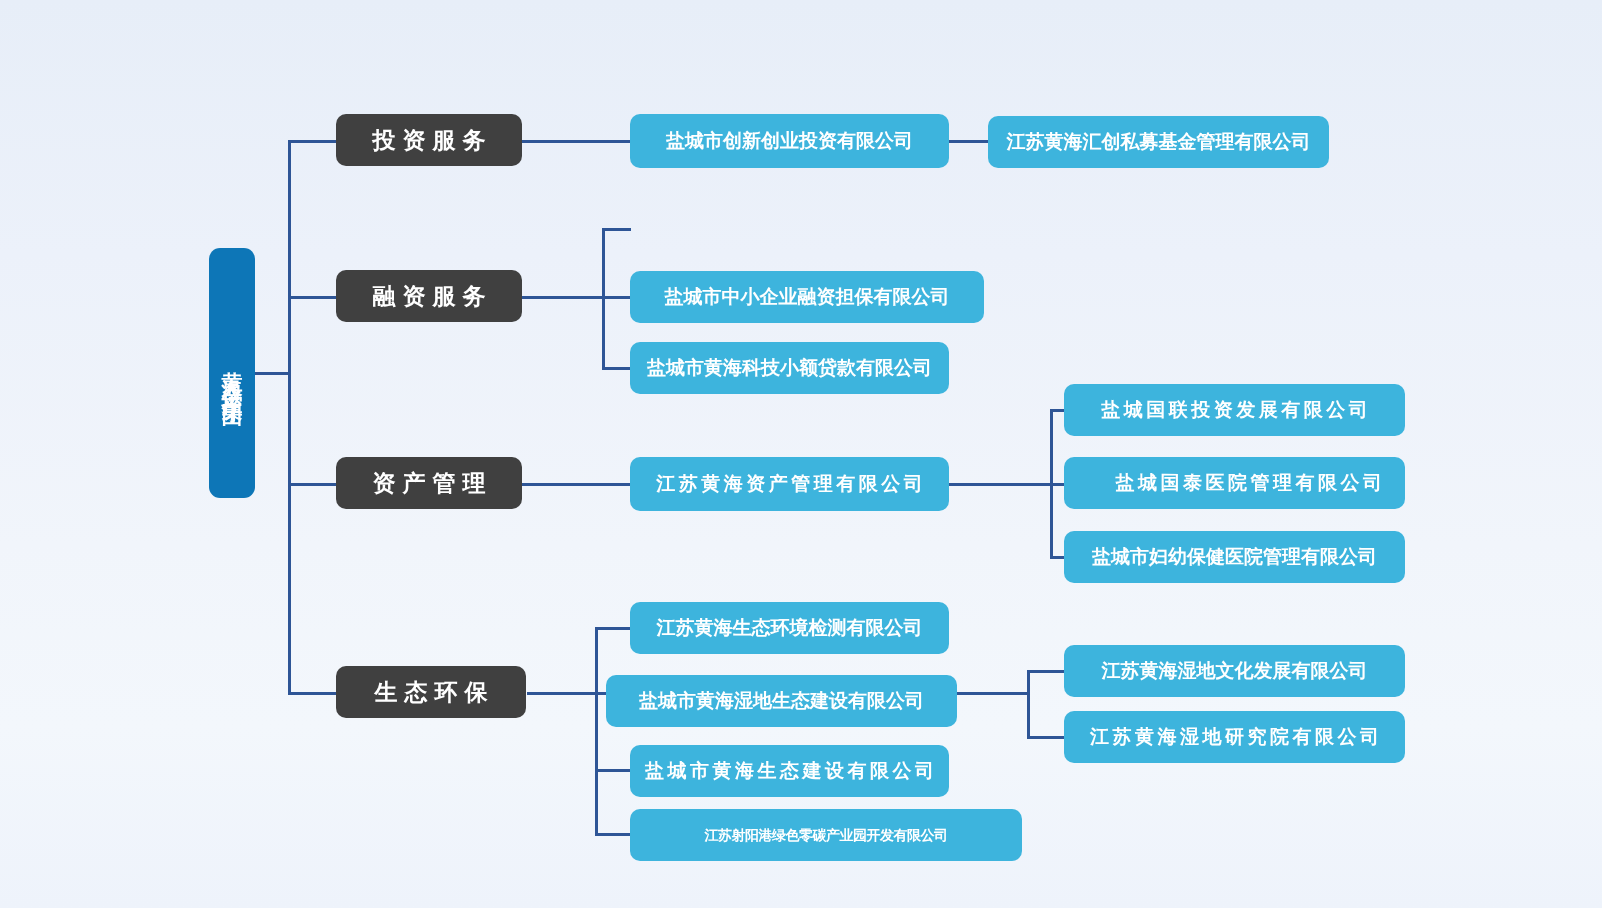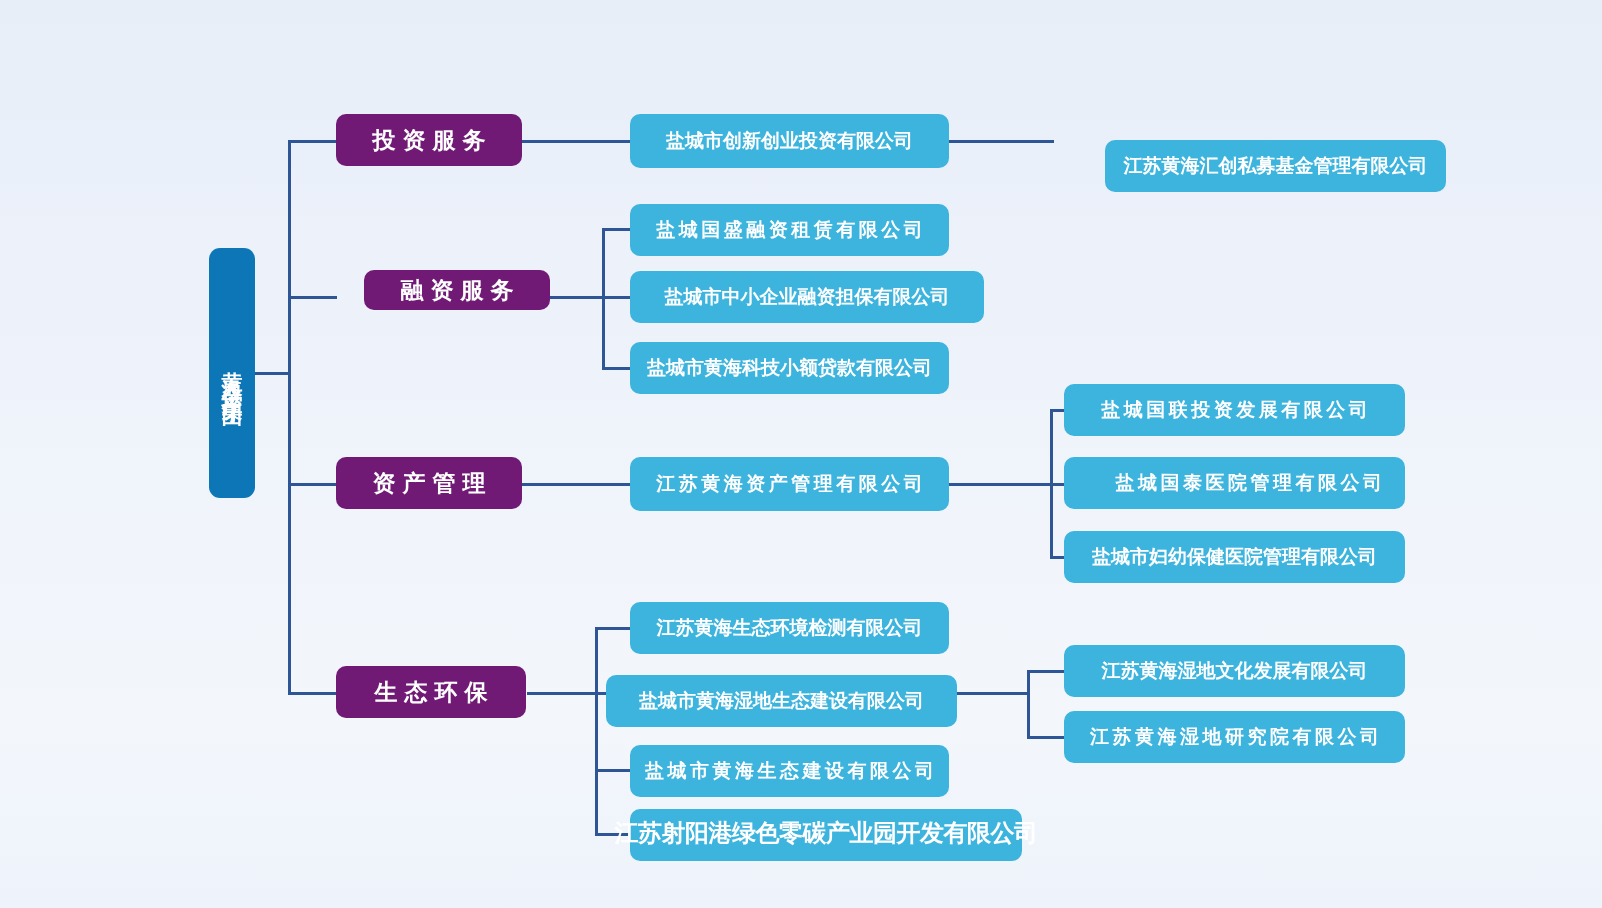--- a/index.html
+++ b/index.html
@@ -37,38 +37,38 @@
     writing-mode:vertical-rl;
     text-orientation:upright;
     font-size:21px;
     font-weight:700;
     letter-spacing:7px;
     padding-top:6px;
   }
 
   
   .node.cat{
-    background:#701a75;
+    background:#404040;
     font-size:23px;
     font-weight:700;
     letter-spacing:7px;
     padding-left:7px;
     border-radius:10px;
   }
 
   
   .node.co{
     background:#3db4dd;
     font-size:19px;
     font-weight:700;
     border-radius:10px;
   }
   .node.co.sp1{letter-spacing:3.5px;padding-left:3.5px;}
   .node.co.sp0{letter-spacing:0px;}
-  .node.co.tight{letter-spacing:-0.5px;font-size:24px;font-family:Liberation Mono, monospace;}
+  .node.co.tight{letter-spacing:-0.5px;font-size:14px;}
 </style>
 </head>
 <body>
 
 <div id="chart-root">
 
   <div class="ln lnh" style="left:255px;top:372px;width:36px;"></div>
 
   <div class="ln lnv" style="left:288px;top:140px;height:554px;"></div>
 
@@ -103,28 +103,27 @@
   <div class="ln lnh" style="left:595px;top:833px;width:38px;"></div>
 
   <div class="ln lnh" style="left:948px;top:692px;width:82px;"></div>
   <div class="ln lnv" style="left:1027px;top:670px;height:67px;"></div>
   <div class="ln lnh" style="left:1027px;top:670px;width:39px;"></div>
   <div class="ln lnh" style="left:1027px;top:736px;width:39px;"></div>
 
   <div class="node root" style="left:209px;top:248px;width:46px;height:250px;">黄海金控集团</div>
 
   <div class="node cat" style="left:336px;top:114px;width:186px;height:52px;">投资服务</div>
-  <div class="node cat" style="left:336px;top:270px;width:186px;height:40px;margin-left:28px;">融资服务</div>
+  <div class="node cat" style="left:336px;top:270px;width:186px;height:52px;">融资服务</div>
   <div class="node cat" style="left:336px;top:457px;width:186px;height:52px;">资产管理</div>
   <div class="node cat" style="left:336px;top:666px;width:190px;height:52px;">生态环保</div>
 
   <div class="node co sp0" style="left:630px;top:114px;width:319px;height:54px;">盐城市创新创业投资有限公司</div>
-  <div class="node co sp0" style="left:1105px;top:116px;width:341px;height:52px;margin-top:24px;">江苏黄海汇创私募基金管理有限公司</div>
+  <div class="node co sp0" style="left:988px;top:116px;width:341px;height:52px;">江苏黄海汇创私募基金管理有限公司</div>
 
-  <div class="node co sp1" style="left:630px;top:204px;width:319px;height:52px;">盐城国盛融资租赁有限公司</div>
   <div class="node co sp0" style="left:630px;top:271px;width:354px;height:52px;">盐城市中小企业融资担保有限公司</div>
   <div class="node co sp0" style="left:630px;top:342px;width:319px;height:52px;">盐城市黄海科技小额贷款有限公司</div>
 
   <div class="node co sp1" style="left:1064px;top:384px;width:341px;height:52px;">盐城国联投资发展有限公司</div>
   <div class="node co sp1" style="left:630px;top:457px;width:319px;height:54px;">江苏黄海资产管理有限公司</div>
   <div class="node co sp1" style="left:1064px;top:457px;width:341px;height:52px;padding-left:32px;">盐城国泰医院管理有限公司</div>
   <div class="node co sp0" style="left:1064px;top:531px;width:341px;height:52px;">盐城市妇幼保健医院管理有限公司</div>
 
   <div class="node co sp0" style="left:630px;top:602px;width:319px;height:52px;">江苏黄海生态环境检测有限公司</div>
   <div class="node co sp0" style="left:606px;top:675px;width:351px;height:52px;">盐城市黄海湿地生态建设有限公司</div>

